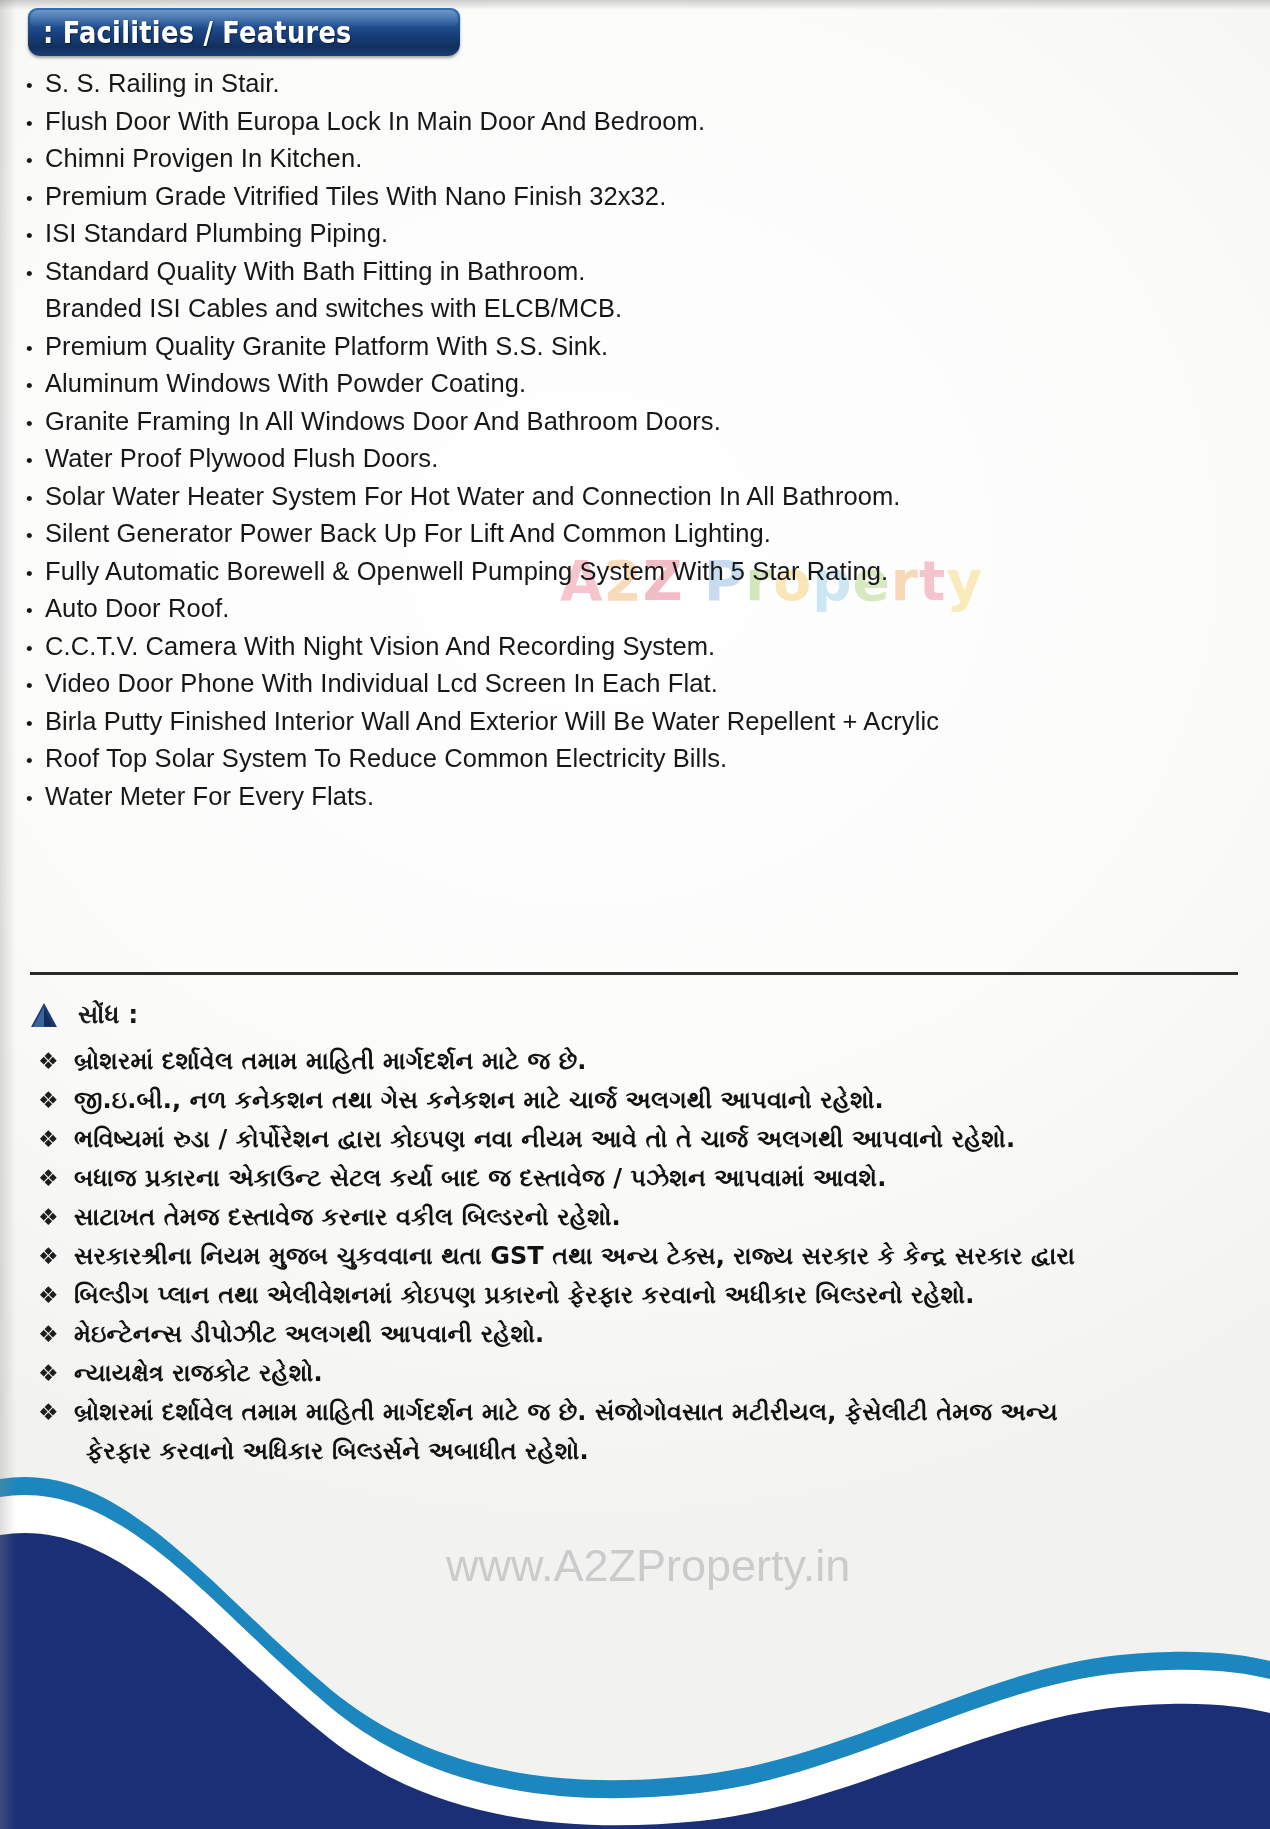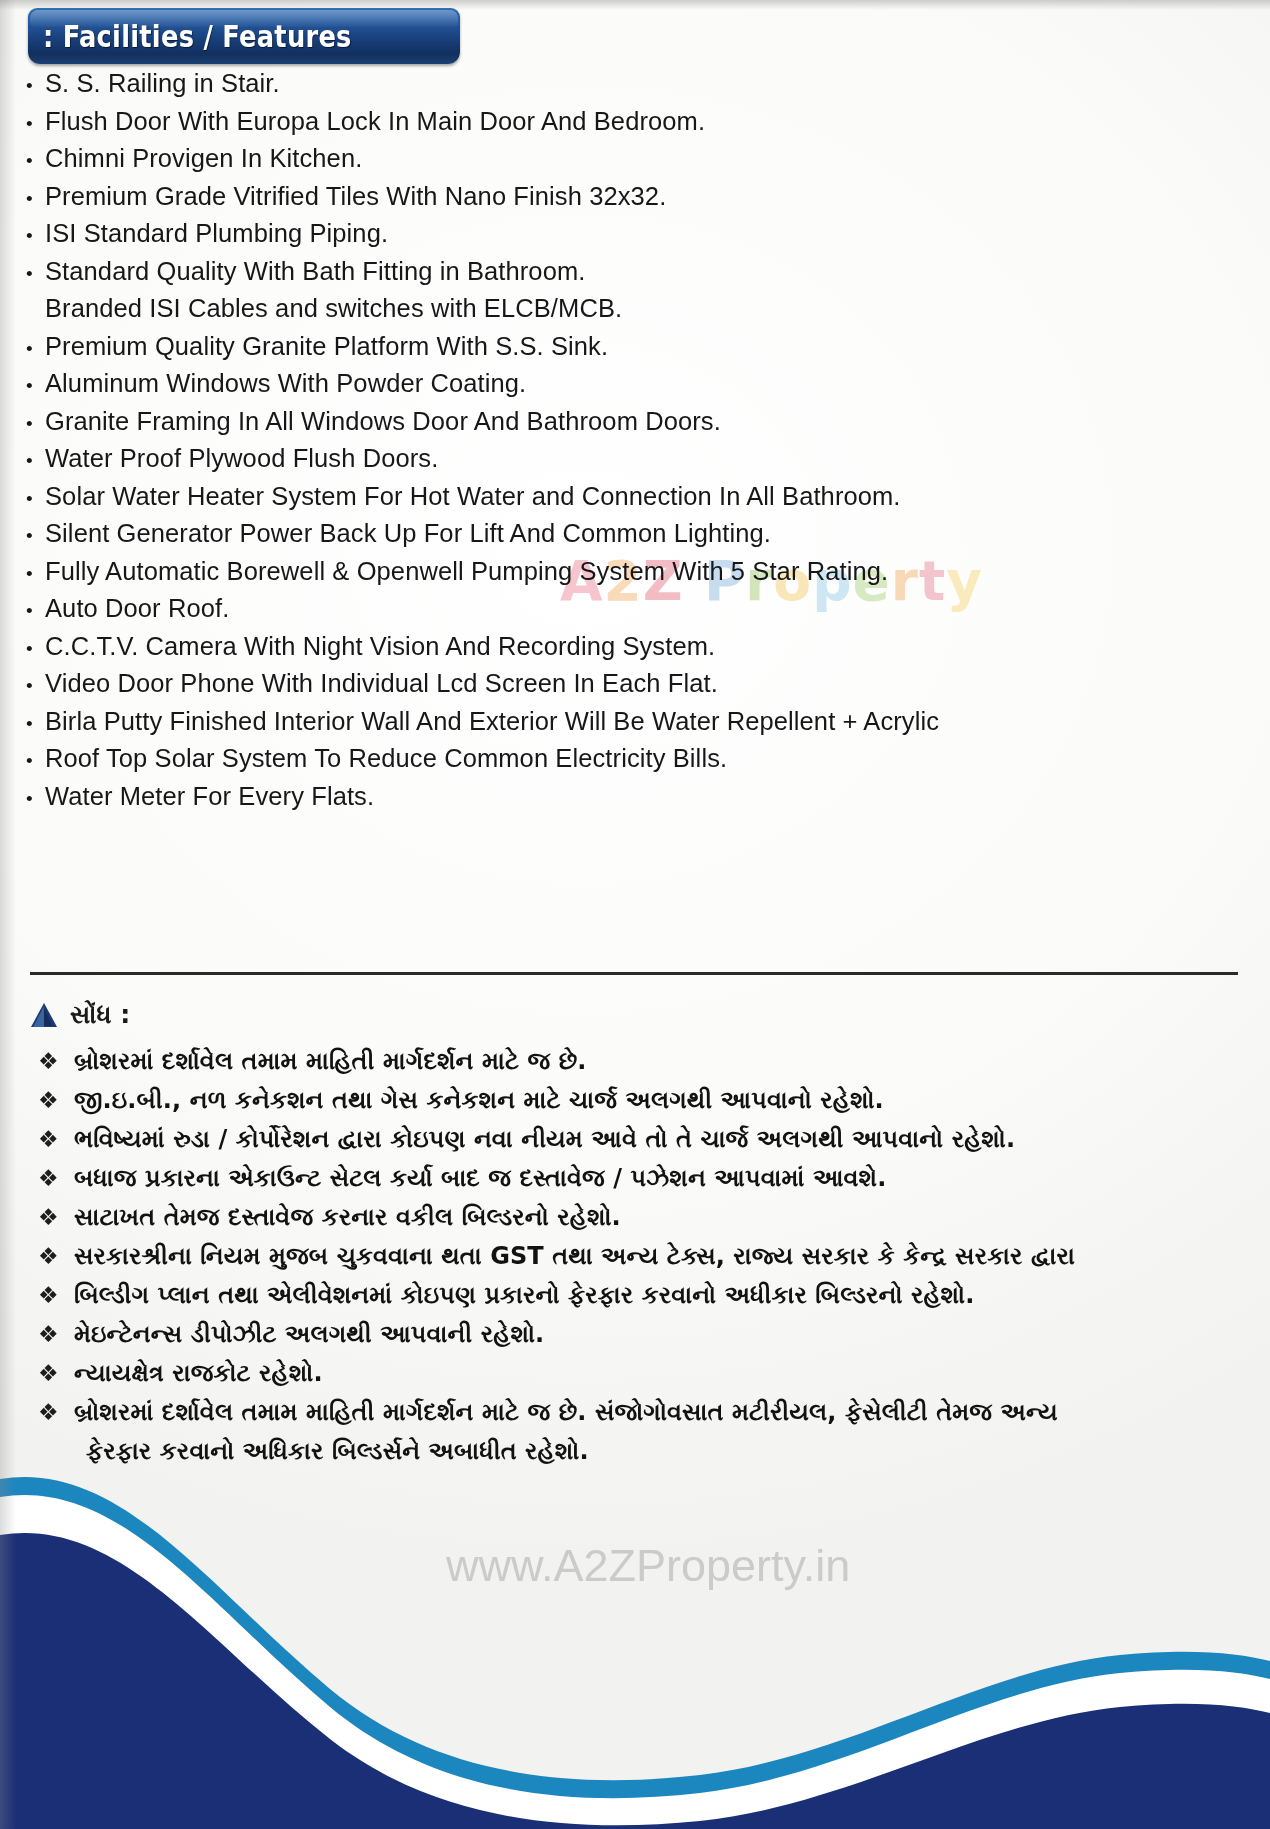--- a/index.html
+++ b/index.html
@@ -25,21 +25,21 @@
       radial-gradient(ellipse 90% 55% at 46% 30%, #ffffff 0%, #fbfbfa 58%, #f2f2f1 100%);
     pointer-events: none;
   }
 
   
   #banner-wrap {
     position: absolute;
     left: 28px;
     top: 8px;
     width: 432px;
-    height: 56px;
+    height: 48px;
   }
   #banner {
     position: absolute;
     inset: 0;
     border-radius: 9px 9px 12px 12px;
     background: linear-gradient(180deg,
         #2f6fb5 0%,
         #2a62a8 14%,
         #1f4d8f 38%,
         #163b74 62%,
@@ -148,21 +148,21 @@
     background: #2a2a2a;
   }
 
   
   #note-head {
     position: absolute;
     left: 30px;
     top: 1000px;
     display: flex;
     align-items: center;
-    gap: 12px;
+    gap: 20px;
   }
   #note-icon {
     width: 28px;
     height: 26px;
     display: block;
   }
   #note-label {
     font-size: 25px;
     font-weight: bold;
     color: #1a1a1a;

